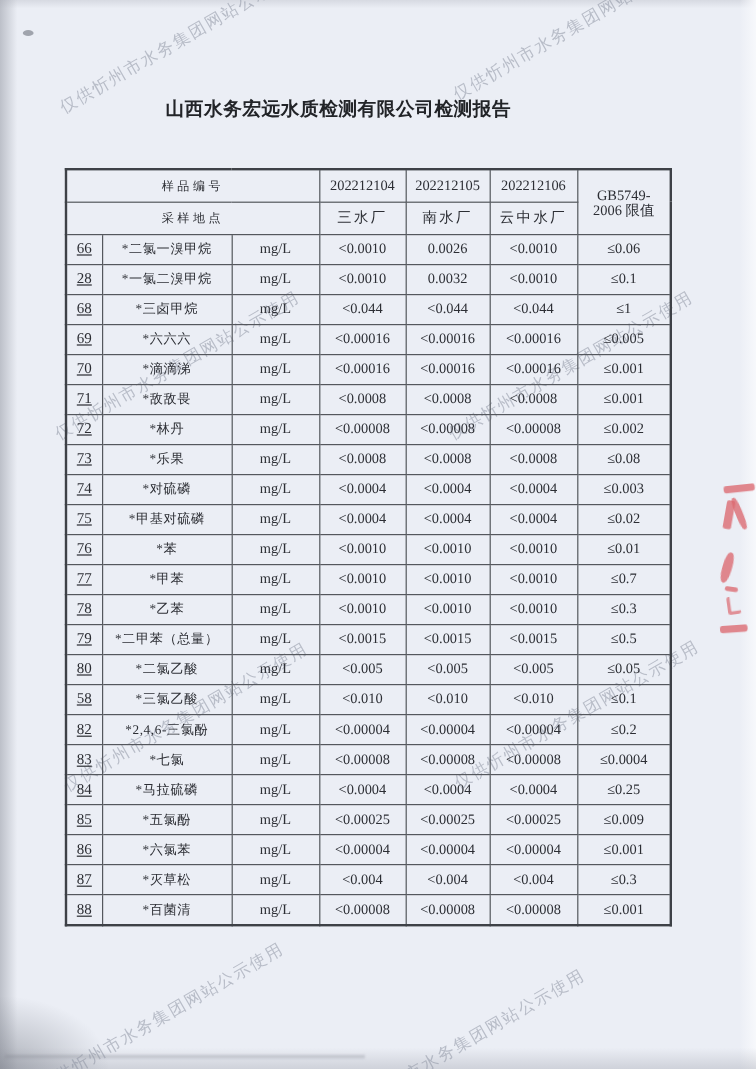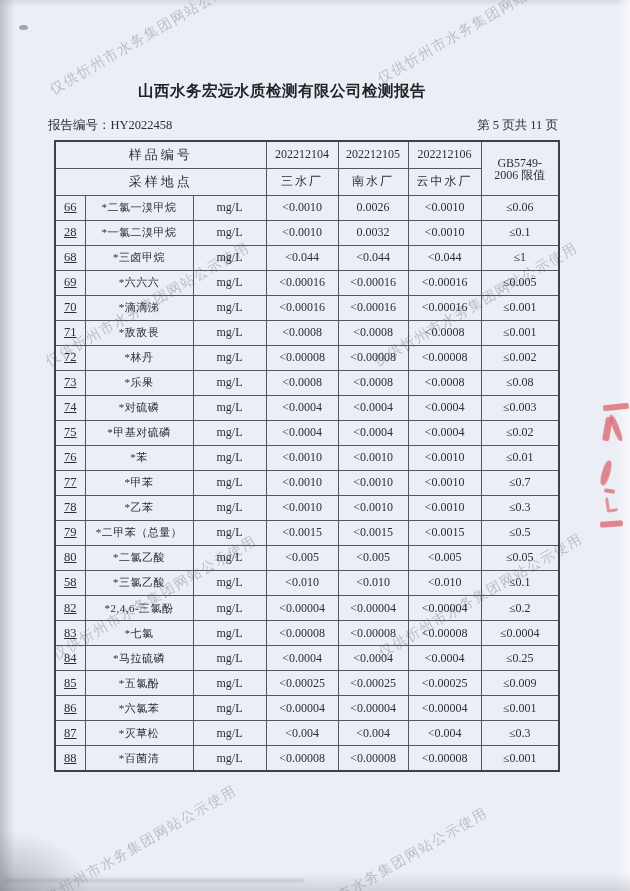--- a/index.html
+++ b/index.html
@@ -67,21 +67,21 @@
   }
   table.report th,table.report td{
     border:1px solid var(--table-border);
     padding:0;vertical-align:middle;text-align:center;
     font-weight:normal;color:var(--ink);
     overflow:hidden;
   }
   table.report{border:2px solid var(--table-border-strong);}
   thead tr{height:27px;}
   tbody tr{height:25px;}
-  th.label{letter-spacing:3px;font-size:13px;}
+  th.label{letter-spacing:3px;font-size:10px;}
   td.param{text-align:left;padding-left:7px;font-size:11px;letter-spacing:.5px;}
   td.no{font-size:12.5px;text-decoration:underline;}
   th.limit-h{font-size:12px;}
   .limit-h .lh{display:block;line-height:1;}
   .limit-h .lh1{margin-top:2px;}
   th.site{letter-spacing:2px;}
 
   
   .stamp-layer{position:absolute;inset:0;z-index:3;pointer-events:none;}
   .sf{position:absolute;background:var(--stamp);opacity:.78;filter:blur(.3px);border-radius:2px;}
@@ -106,24 +106,20 @@
     <div class="wm" style="left:476px;top:305px">仅供忻州市水务集团网站公示使用</div>
     <div class="wm" style="left:155px;top:598px">仅供忻州市水务集团网站公示使用</div>
     <div class="wm" style="left:481px;top:596px">仅供忻州市水务集团网站公示使用</div>
     <div class="wm" style="left:135px;top:848px">仅供忻州市水务集团网站公示使用</div>
     <div class="wm" style="left:386px;top:870px">仅供忻州市水务集团网站公示使用</div>
   </div>
 
   <div class="content">
     <div class="title">山西水务宏远水质检测有限公司检测报告</div>
 
-    <div class="meta">
-      <span>报告编号：HY2022458</span>
-      <span>第 5 页共 11 页</span>
-    </div>
 
     <table class="report">
       <colgroup>
         <col style="width:30px">
           <col style="width:108px">
           <col style="width:73px">
         <col style="width:72px">
           <col style="width:70px">
           <col style="width:73px">
         <col style="width:78px">

